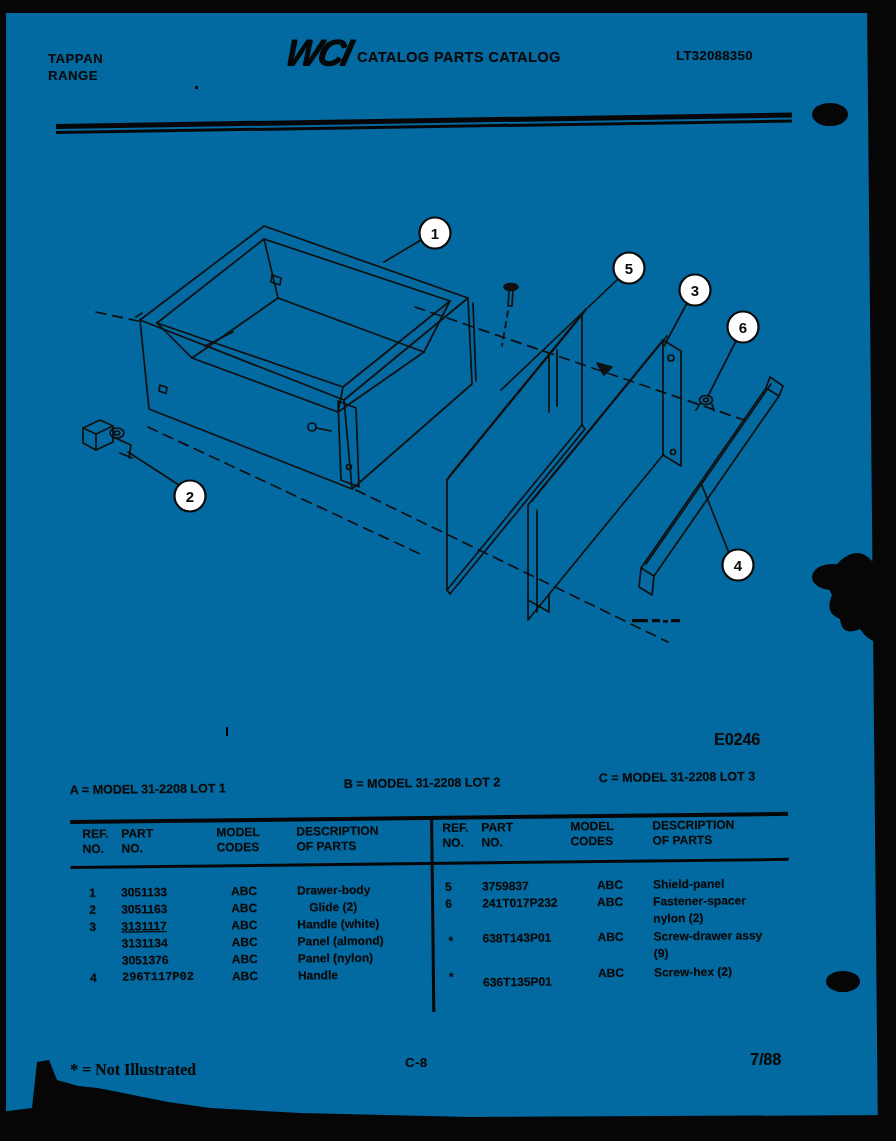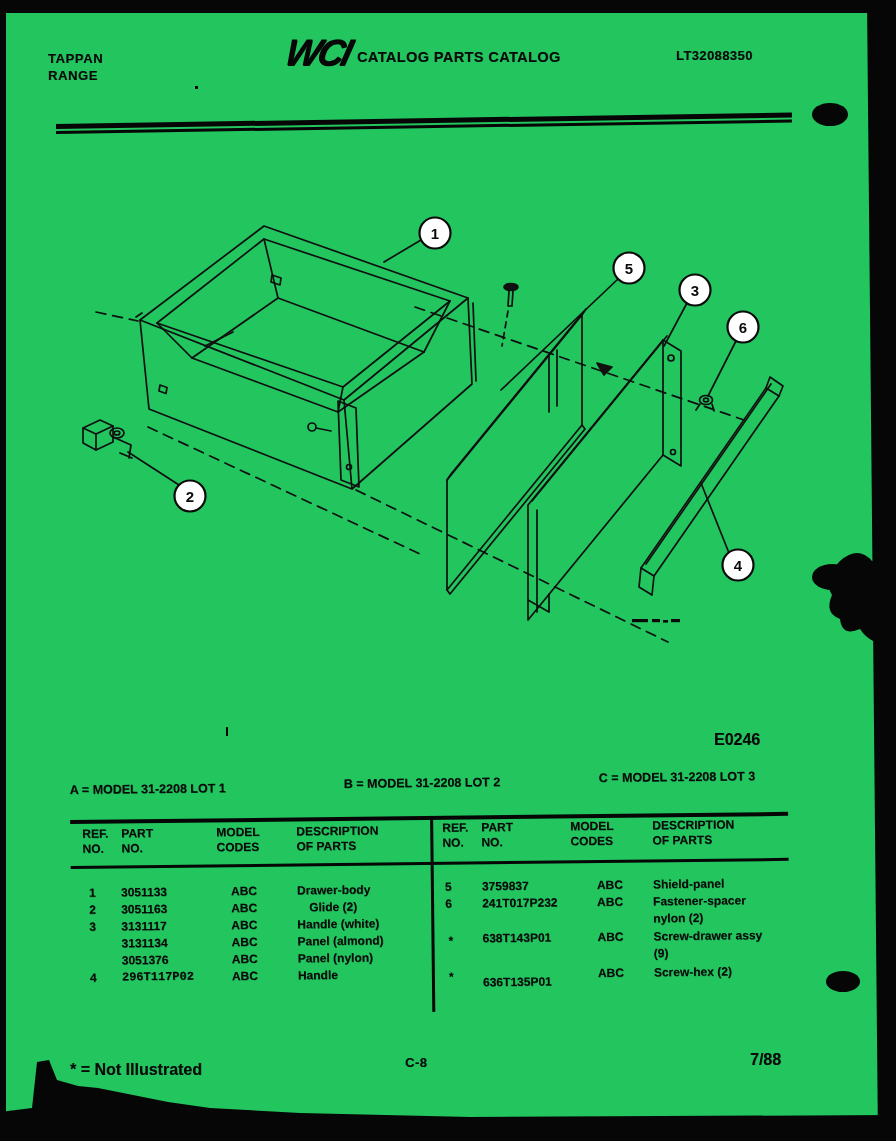--- a/index.html
+++ b/index.html
@@ -1,16 +1,16 @@
 <!DOCTYPE html>
 <html><head>
 <meta charset="utf-8">
 <style>
   html,body{margin:0;padding:0;background:#888;}
-  .page{position:relative;width:896px;height:1141px;background:#22c55e;overflow:hidden;
+  .page{position:relative;width:896px;height:1141px;background:#0369a1;overflow:hidden;
         font-family:"Liberation Sans",sans-serif;}
   .abs{position:absolute;}
   .ink{color:#0a0a0a;font-weight:700;text-shadow:.4px .4px 0 rgba(10,10,10,.45);white-space:pre;}
   .bar{background:#060606;}
   .dot{background:#060606;border-radius:50%;}
   .t11{font-size:11.5px;line-height:1.15;}
   .t12{font-size:16px;line-height:1.1;}
   .t13{font-size:13px;line-height:1.1;}
   .t14{font-size:14.5px;letter-spacing:.4px;}
   .wci{font-size:37px;font-weight:700;font-style:italic;letter-spacing:-3px;
@@ -201,21 +201,21 @@
       <span class="cell ink" style="left:296px;top:116px;">Drawer-body</span>
     </div>
     <div>
       <span class="cell ink" style="left:88px;top:133px;">2</span>
       <span class="cell ink" style="left:120px;top:133px;">3051163</span>
       <span class="cell ink" style="left:230px;top:133px;">ABC</span>
       <span class="cell ink" style="left:308px;top:133px;">Glide (2)</span>
     </div>
     <div>
       <span class="cell ink" style="left:88px;top:150px;">3</span>
-      <span class="cell ink" style="left:120px;top:150px;">3131117</span>
+      <span class="cell ink" style="left:120px;top:150px;text-decoration:underline;">3131117</span>
       <span class="cell ink" style="left:230px;top:150px;">ABC</span>
       <span class="cell ink" style="left:296px;top:150px;">Handle (white)</span>
     </div>
     <div>
       <span class="cell ink" style="left:120px;top:167px;">3131134</span>
       <span class="cell ink" style="left:230px;top:167px;">ABC</span>
       <span class="cell ink" style="left:296px;top:167px;">Panel (almond)</span>
     </div>
     <div>
       <span class="cell ink" style="left:120px;top:184px;">3051376</span>
@@ -250,17 +250,17 @@
       <span class="cell ink" style="left:652px;top:183px;">(9)</span>
     </div>
     <div>
       <span class="cell ink" style="left:447px;top:204px;">*</span>
       <span class="cell ink" style="left:481px;top:202px;margin-top:8px;">636T135P01</span>
       <span class="cell ink" style="left:596px;top:202px;">ABC</span>
       <span class="cell ink" style="left:652px;top:202px;">Screw-hex (2)</span>
     </div>
   </div>
 
-  <div class="abs ink t12" style="left:70px;top:1061px;">* = Not Illustrated</div>
+  <div class="abs ink t12" style="left:70px;top:1061px;font-family:Liberation Serif, serif;">* = Not Illustrated</div>
   <div class="abs ink t13" style="left:405px;top:1056px;letter-spacing:.5px;">C-8</div>
   <div class="abs ink t12" style="left:750px;top:1051px;">7/88</div>
 
 </div>
 
 </body></html>

